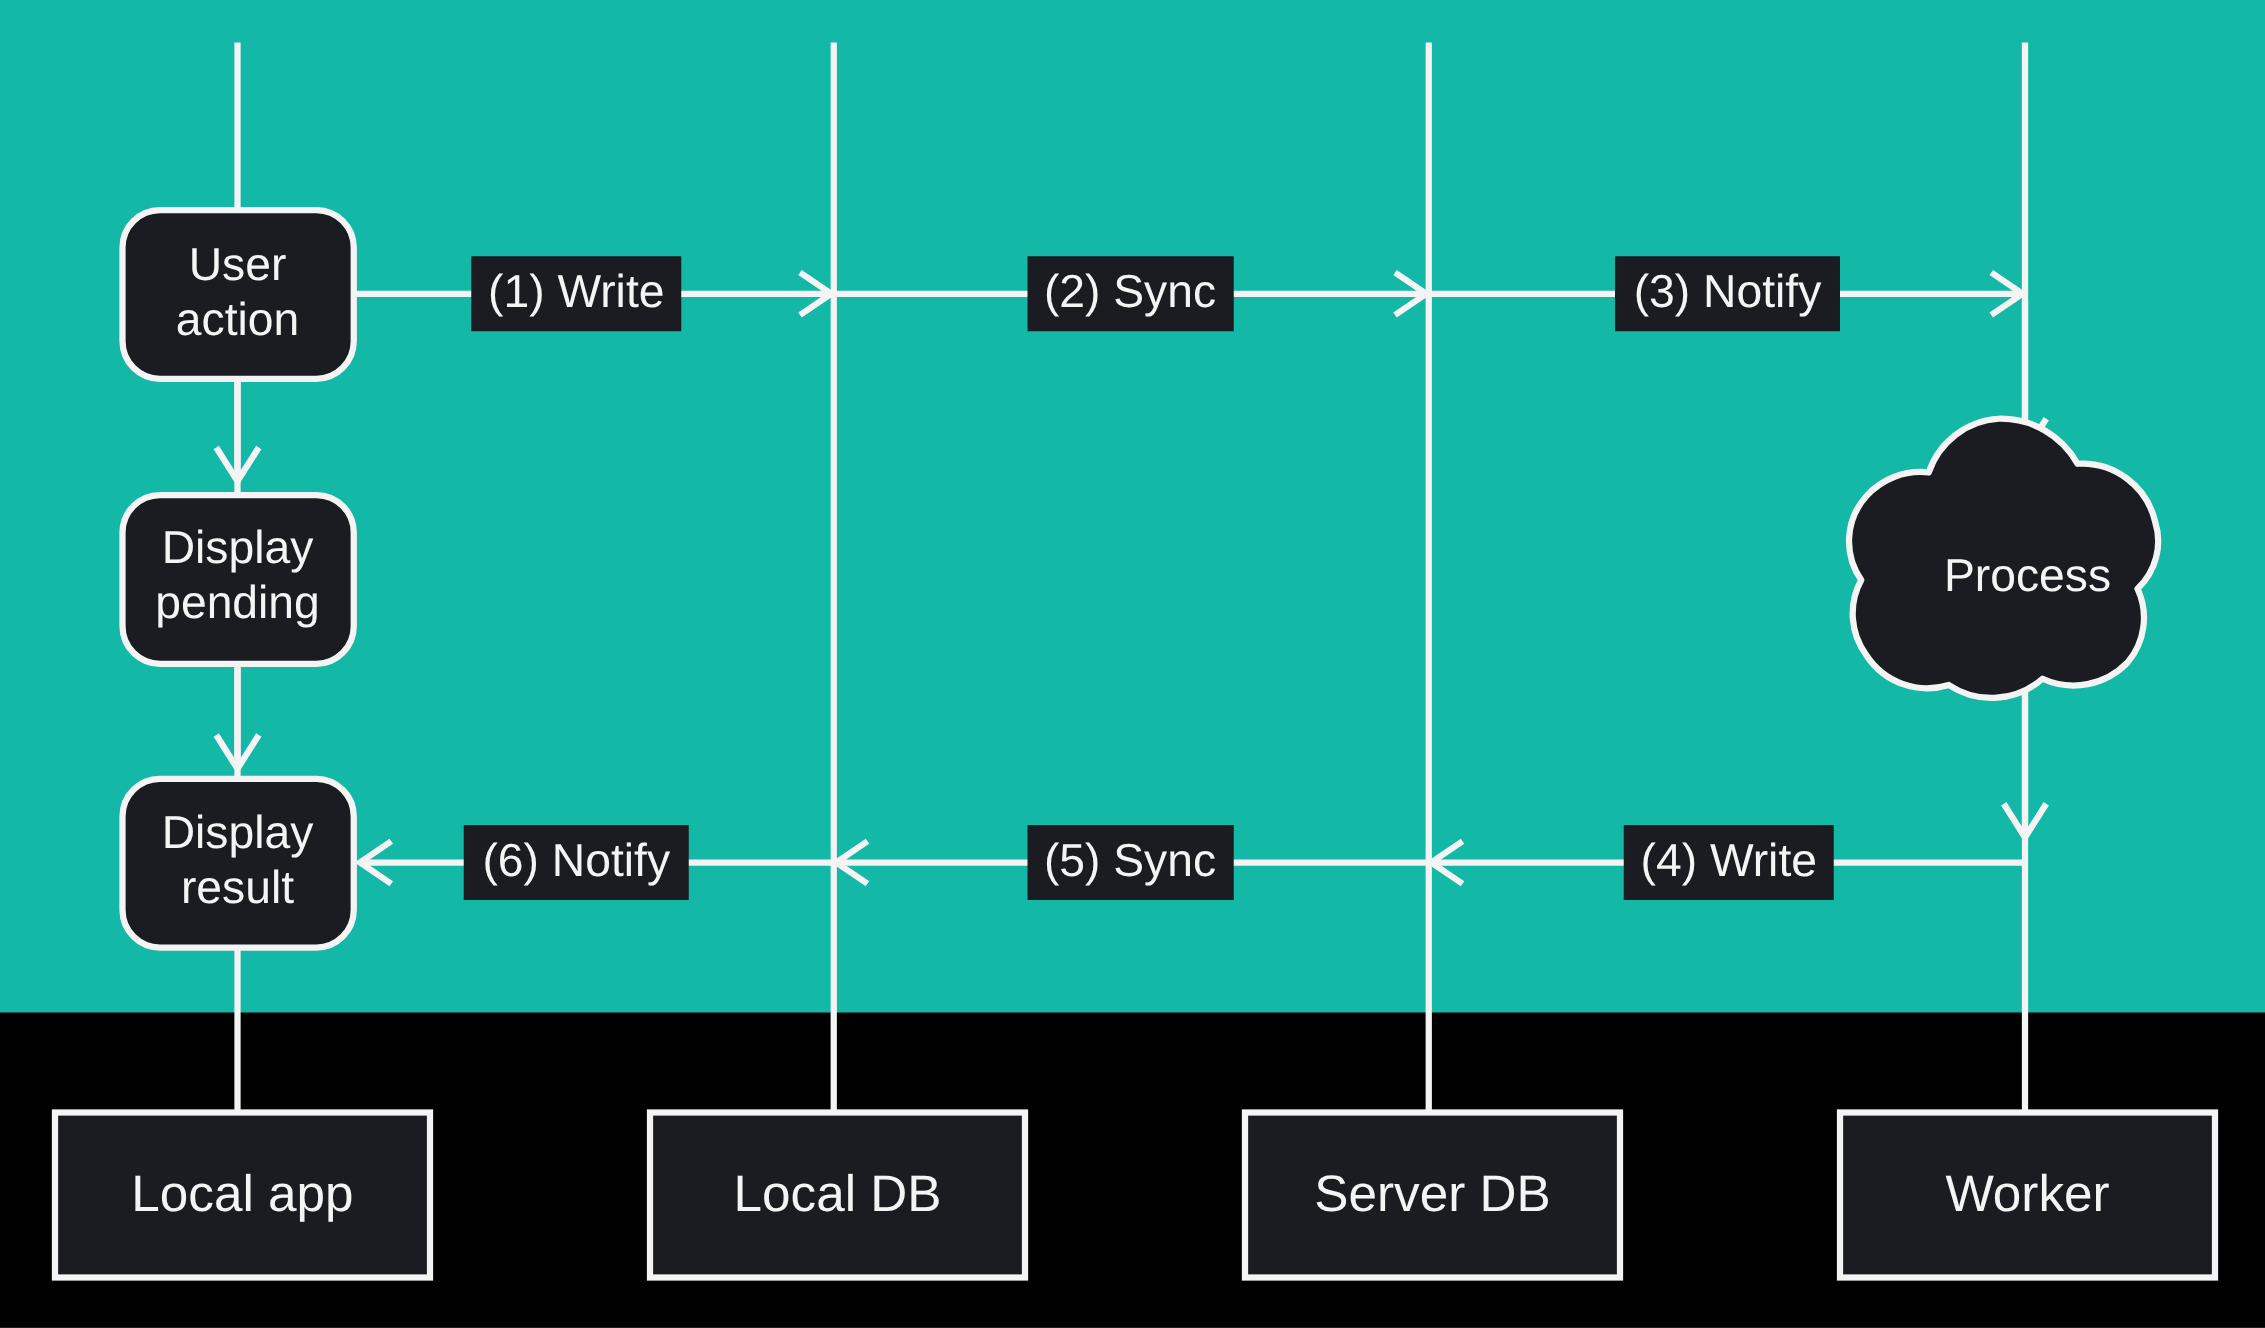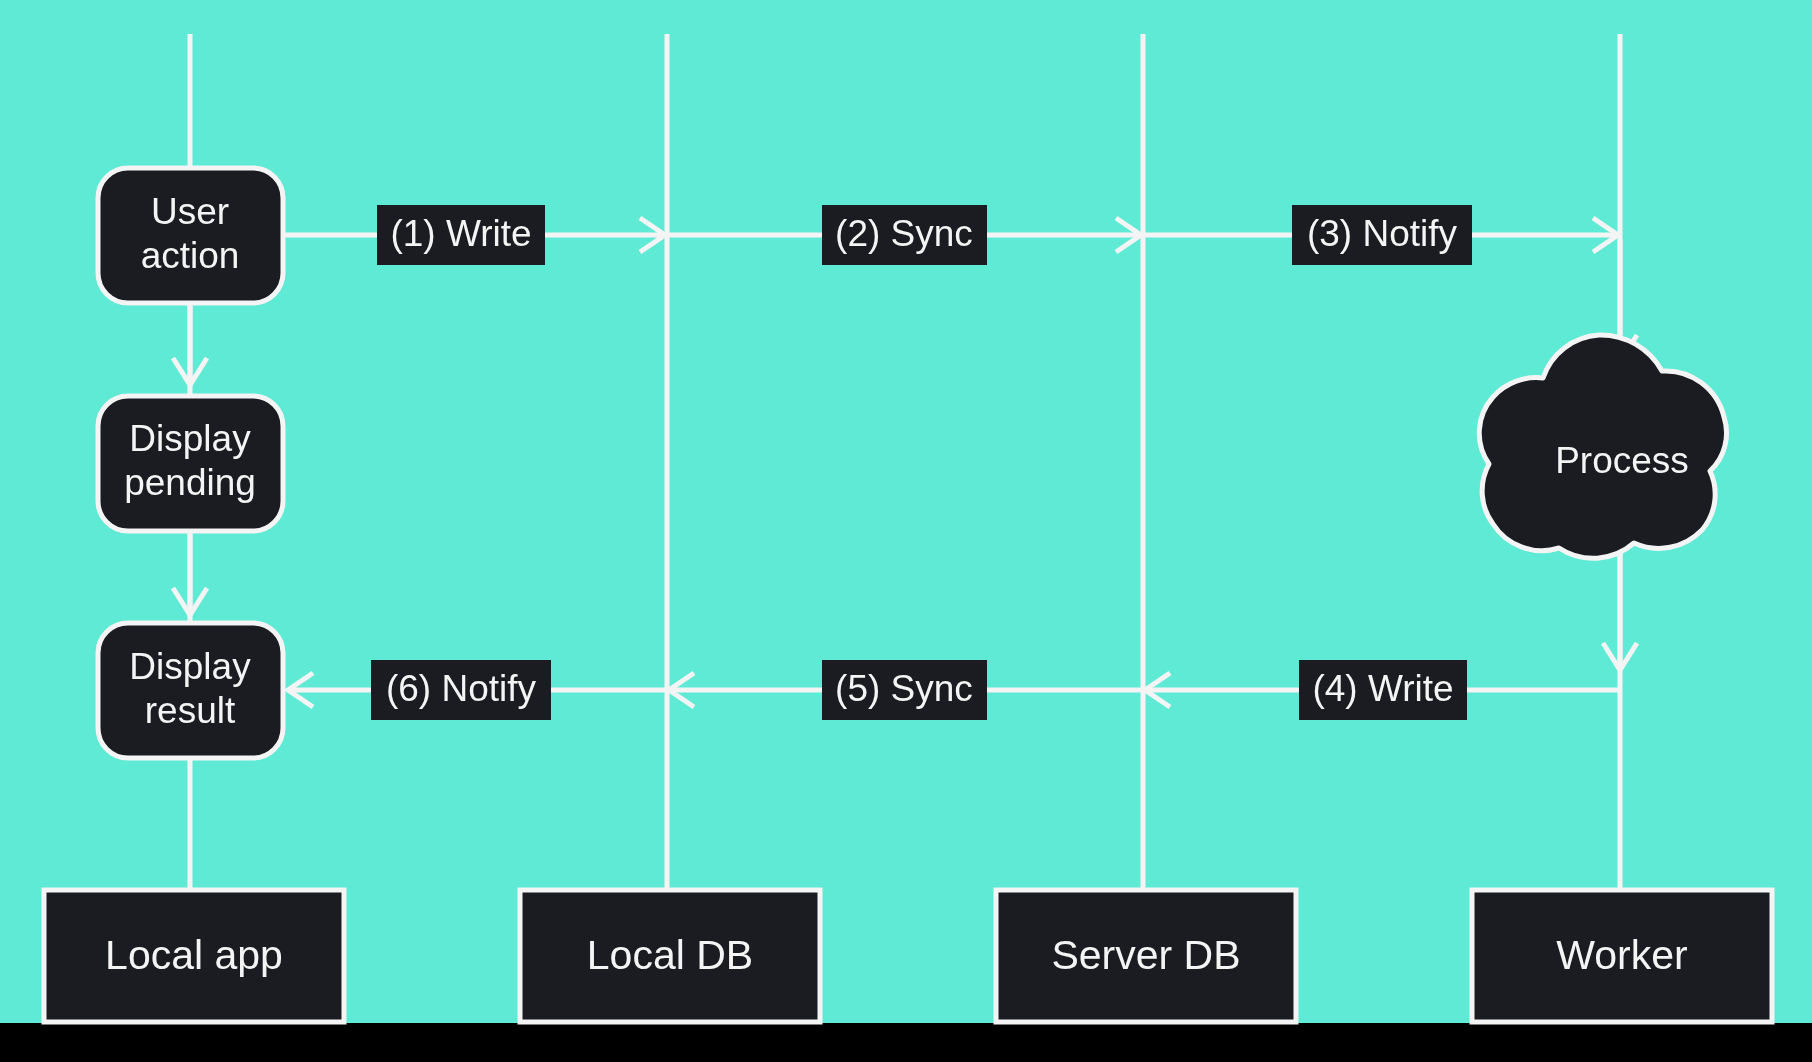--- a/index.html
+++ b/index.html
@@ -9,22 +9,22 @@
   }
   body {
     width: 1812px;
     height: 1062px;
     overflow: hidden;
     font-family: "Liberation Sans", sans-serif;
   }
   #diagram-root {
     position: relative;
     width: 1812px;
-    height: 1023px;
-    background: #5eead4;
+    height: 810px;
+    background: #14b8a6;
   }
   svg.diagram {
     display: block;
     width: 1812px;
     height: 1062px;
   }
   .lifeline {
     stroke: #f4f4f5;
     stroke-width: 5;
     fill: none;

